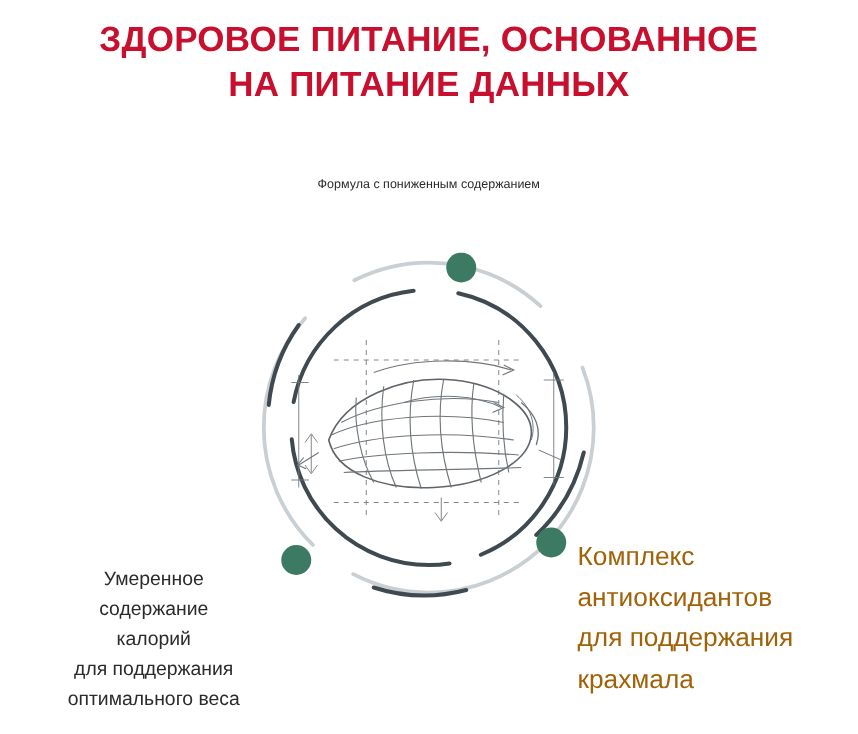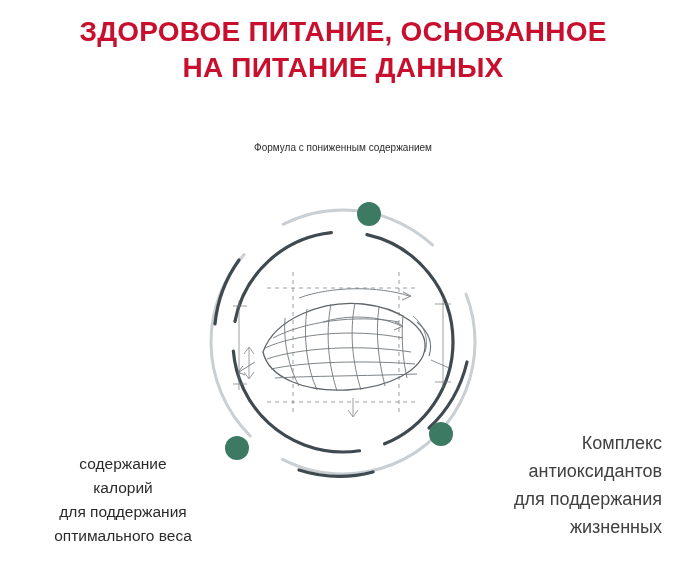--- a/index.html
+++ b/index.html
@@ -71,24 +71,24 @@
     text-align: center;
     font-size: 15.5px;
     line-height: 1.55;
     color: #2b2b2b;
   }
   .caption-right {
     position: absolute;
     left: 462px;
     top: 430px;
     width: 200px;
-    text-align: right;
-    font-size: 18px;
+    text-align: left;
+    font-size: 21px;
     line-height: 1.55;
-    color: #404040;
+    color: #a16207;
   }
   .cap-line { display: block; }
 </style>
 </head>
 <body>
 
 <div class="page">
 
   <div class="title-block">
     <div class="title-line">ЗДОРОВОЕ ПИТАНИЕ, ОСНОВАННОЕ</div>
@@ -157,26 +157,27 @@
         <path d="M41 152 L46 145 L51 152" stroke-width="0.7"></path>
         <path d="M41 170 L46 177 L51 170" stroke-width="0.7"></path>
         <path d="M228 158 L246 166" stroke-width="0.8"></path>
         <path d="M150 196 L150 214" stroke-width="0.7"></path>
         <path d="M145 208 L150 215 L155 208" stroke-width="0.7"></path>
       </g>
     </svg>
   </div>
 
   <div class="caption-left">
+    <span class="cap-line">Умеренное</span>
     <span class="cap-line">содержание</span>
     <span class="cap-line">калорий</span>
     <span class="cap-line">для поддержания</span>
     <span class="cap-line">оптимального веса</span>
   </div>
 
   <div class="caption-right">
     <span class="cap-line">Комплекс</span>
     <span class="cap-line">антиоксидантов</span>
     <span class="cap-line">для поддержания</span>
-    <span class="cap-line">жизненных</span>
+    <span class="cap-line">крахмала</span>
   </div>
 
 </div>
 
 </body></html>

